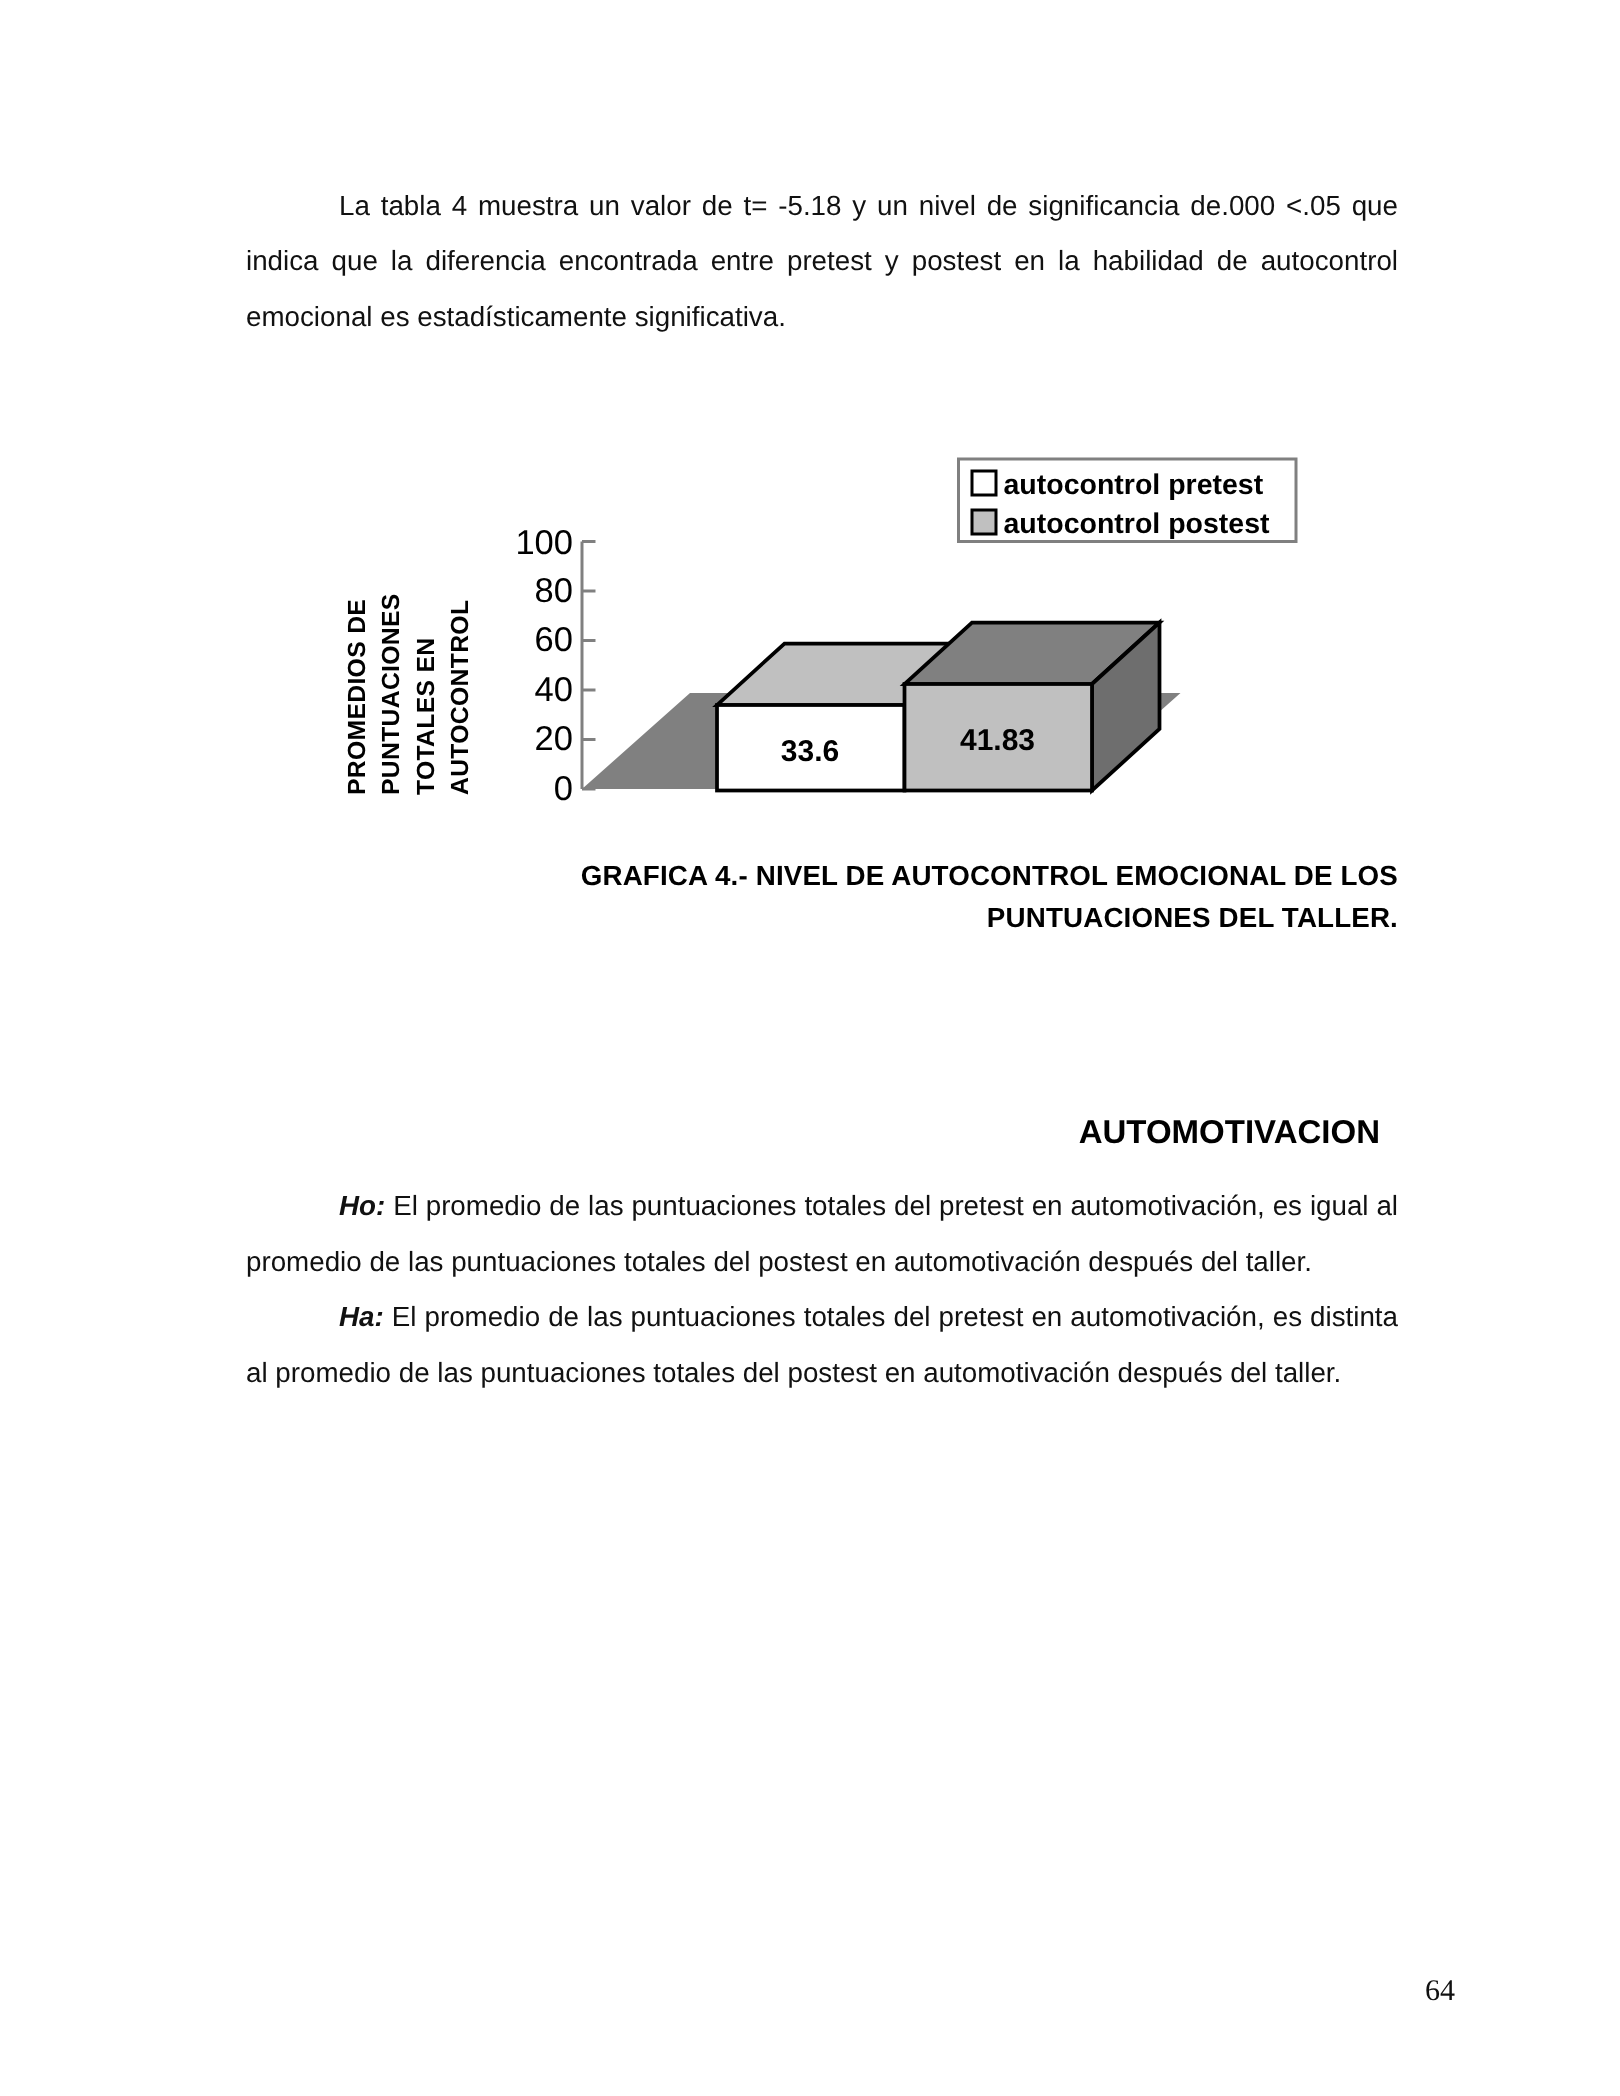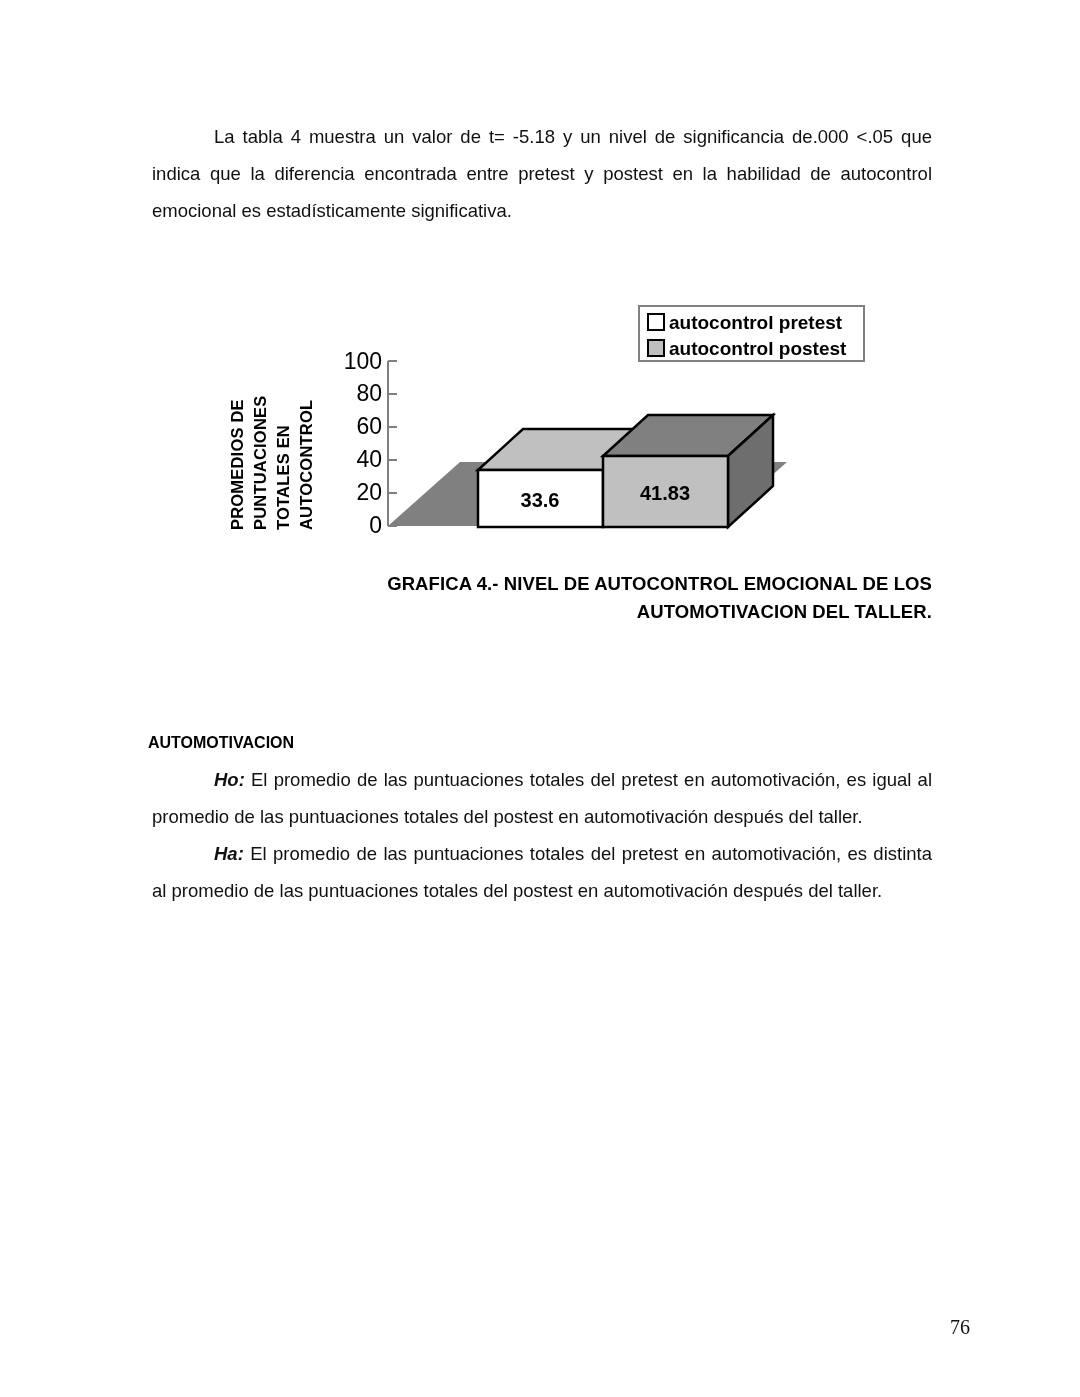--- a/index.html
+++ b/index.html
@@ -24,21 +24,21 @@
   }
 
   .content {
     position: absolute;
     left: 148px;
     top: 118px;
     width: 784px;
   }
 
   p.body-text {
-    margin: 0 0 0 4px;
+    margin: 0 0 0 16px;
     font-size: 18.5px;
     line-height: 37px;
     text-align: justify;
     text-justify: inter-word;
     font-family: "Liberation Sans", sans-serif;
     color: #111111;
   }
   p.body-text .indent {
     display: inline-block;
     width: 62px;
@@ -67,23 +67,23 @@
     margin: 0;
     padding: 0;
     text-align: right;
     font-size: 18.5px;
     font-weight: bold;
     line-height: 28px;
     letter-spacing: 0.1px;
   }
 
   .section-heading {
-    margin: 0;
-    text-align: left;
-    font-size: 16px;
+    margin: 12px;
+    text-align: right;
+    font-size: 22px;
     font-weight: bold;
     line-height: 37px;
   }
 
   .page-number {
     position: absolute;
     right: 110px;
     bottom: 58px;
     font-family: "Liberation Serif", serif;
     font-size: 20px;
@@ -169,29 +169,29 @@
             <text x="521" y="53" font-family="Liberation Sans, sans-serif" font-size="19" font-weight="bold" fill="#000000">autocontrol postest</text>
           </g>
         </g>
 
       </svg>
     </div>
 
     <div class="gap-5"></div>
 
     <p class="caption">GRAFICA 4.- NIVEL DE AUTOCONTROL EMOCIONAL DE LOS</p>
-    <p class="caption">AUTOMOTIVACION DEL TALLER.</p>
+    <p class="caption">PUNTUACIONES DEL TALLER.</p>
 
     <div class="gap-3"></div>
 
 
     <div class="gap-4"></div>
 
     <p class="section-heading">AUTOMOTIVACION</p>
 
     <p class="body-text"><span class="indent"></span><b class="lead">Ho:</b><span> El promedio de las puntuaciones totales del pretest en automotivación, es igual al promedio de las puntuaciones totales del postest en automotivación después del taller.</span></p>
 
     <p class="body-text"><span class="indent"></span><b class="lead">Ha:</b><span> El promedio de las puntuaciones totales del pretest en automotivación, es distinta al promedio de las puntuaciones totales del postest en automotivación después del taller.</span></p>
 
   </div>
 
-  <div class="page-number">76</div>
+  <div class="page-number">64</div>
 </div>
 
 </body></html>

